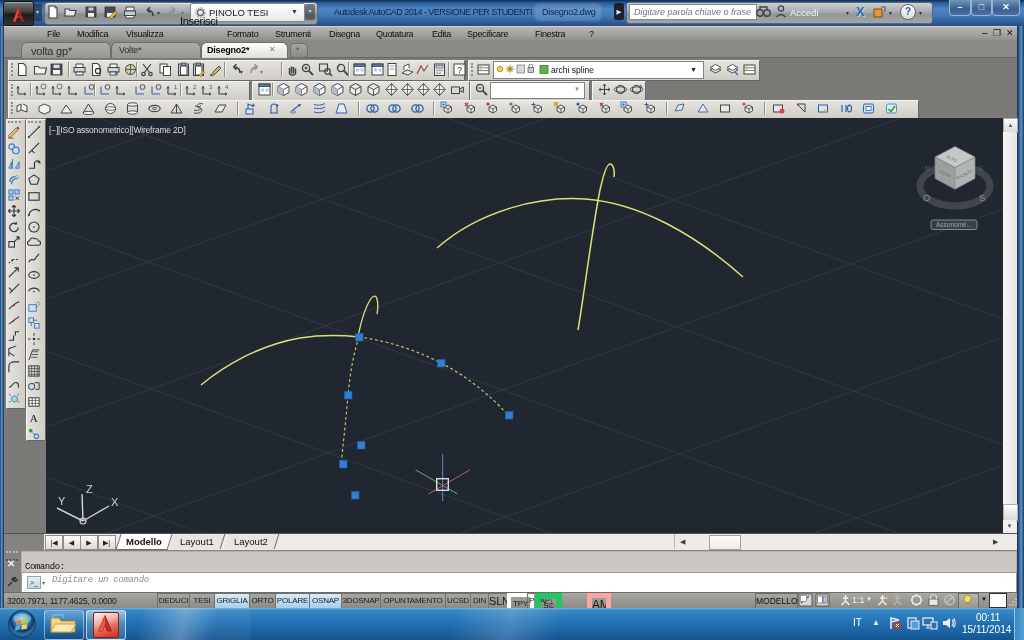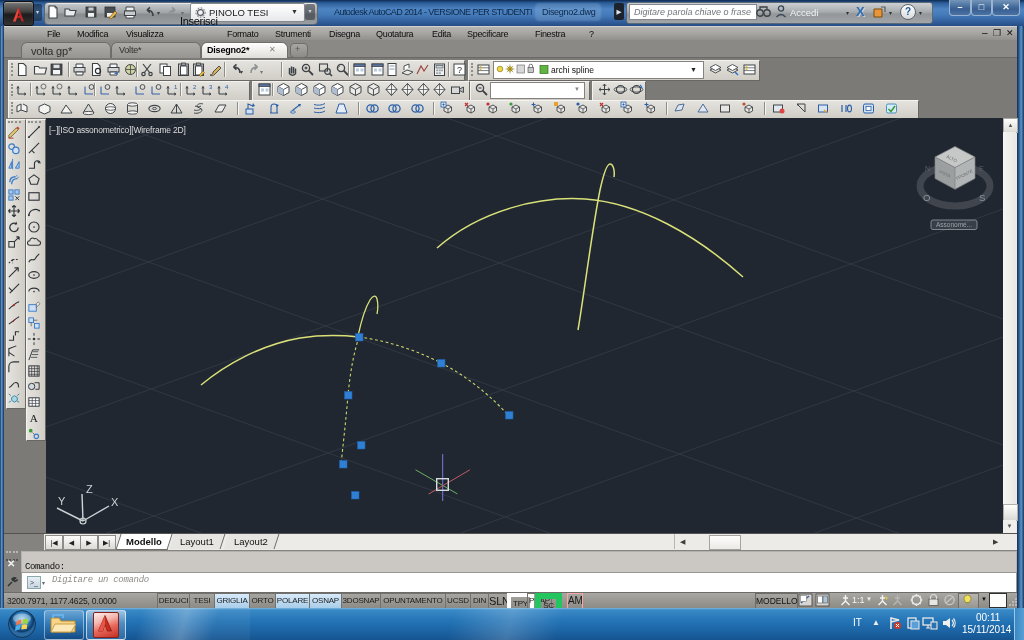--- a/index.html
+++ b/index.html
@@ -828,21 +828,21 @@
 <div class="a" style="left:275px;top:593px;width:33px;height:14px;background:linear-gradient(#d8ebfb,#a9cde9);border:1px solid #73716e;font-size:8px;letter-spacing:-.2px;color:#191919;text-align:center;line-height:14px;overflow:hidden">POLARE</div>
 <div class="a" style="left:309px;top:593px;width:31px;height:14px;background:linear-gradient(#d8ebfb,#a9cde9);border:1px solid #73716e;font-size:8px;letter-spacing:-.2px;color:#191919;text-align:center;line-height:14px;overflow:hidden">OSNAP</div>
 <div class="a" style="left:341px;top:593px;width:38px;height:14px;border:1px solid #73716e;font-size:8px;letter-spacing:-.2px;color:#191919;text-align:center;line-height:14px;overflow:hidden">3DOSNAP</div>
 <div class="a" style="left:380px;top:593px;width:64px;height:14px;border:1px solid #73716e;font-size:8px;letter-spacing:-.2px;color:#191919;text-align:center;line-height:14px;overflow:hidden">OPUNTAMENTO</div>
 <div class="a" style="left:445px;top:593px;width:24px;height:14px;border:1px solid #73716e;font-size:8px;letter-spacing:-.2px;color:#191919;text-align:center;line-height:14px;overflow:hidden">UCSD</div>
 <div class="a" style="left:470px;top:593px;width:17px;height:14px;border:1px solid #73716e;font-size:8px;letter-spacing:-.2px;color:#191919;text-align:center;line-height:14px;overflow:hidden">DIN</div>
 <div class="a" style="left:488px;top:593px;width:18px;height:14px;border:1px solid #73716e;font-size:11px;letter-spacing:-.2px;color:#191919;text-align:center;line-height:14px;overflow:hidden">SLN</div>
 <div class="a" style="left:507px;top:593px;width:19px;height:14px;border:4px solid #ffffff;font-size:8px;letter-spacing:-.2px;color:#191919;text-align:center;line-height:14px;overflow:hidden">TPY</div>
 <div class="a" style="left:527px;top:593px;width:23px;height:14px;border:1px solid #73716e;font-size:8px;letter-spacing:-.2px;color:#191919;text-align:center;line-height:14px;overflow:hidden">PRAP</div>
 <div class="a" style="left:535px;top:593px;width:15px;height:14px;border:6px solid #22c55e;font-size:8px;letter-spacing:-.2px;color:#191919;text-align:center;line-height:14px;overflow:hidden">SC</div>
-<div class="a" style="left:567px;top:593px;width:14px;height:14px;border:1px solid #fca5a5;font-size:10px;letter-spacing:-.2px;color:#191919;text-align:center;line-height:14px;overflow:hidden">AM</div>
+<div class="a" style="left:587px;top:593px;width:14px;height:14px;border:5px solid #fca5a5;font-size:12px;letter-spacing:-.2px;color:#191919;text-align:center;line-height:14px;overflow:hidden">AM</div>
 <div class="a" style="left:755px;top:593px;width:41px;height:14px;border:1px solid #6e6c69;font-size:8.5px;color:#111;text-align:center;line-height:14px">MODELLO</div>
 <svg class="a" width="15" height="14" viewBox="0 0 15 14" style="left:798px;top:593px">
       <rect x="1" y="1" width="13" height="12" fill="#d8d6d2" stroke="#555"></rect>
       <path d="M3 10L11 3" stroke="#2a5fa8" stroke-width="1.3"></path>
       <rect x="2.5" y="2.5" width="6" height="6" fill="#fff" stroke="#777" stroke-width=".6"></rect>
     </svg>
 <svg class="a" width="15" height="14" viewBox="0 0 15 14" style="left:815px;top:593px">
       <rect x="1" y="1" width="13" height="12" fill="#d8d6d2" stroke="#555"></rect>
       <rect x="2.5" y="3" width="5" height="7" fill="#fff" stroke="#666" stroke-width=".7"></rect>
       <rect x="8" y="3" width="4.5" height="7" fill="#aac4dc" stroke="#666" stroke-width=".7"></rect>

